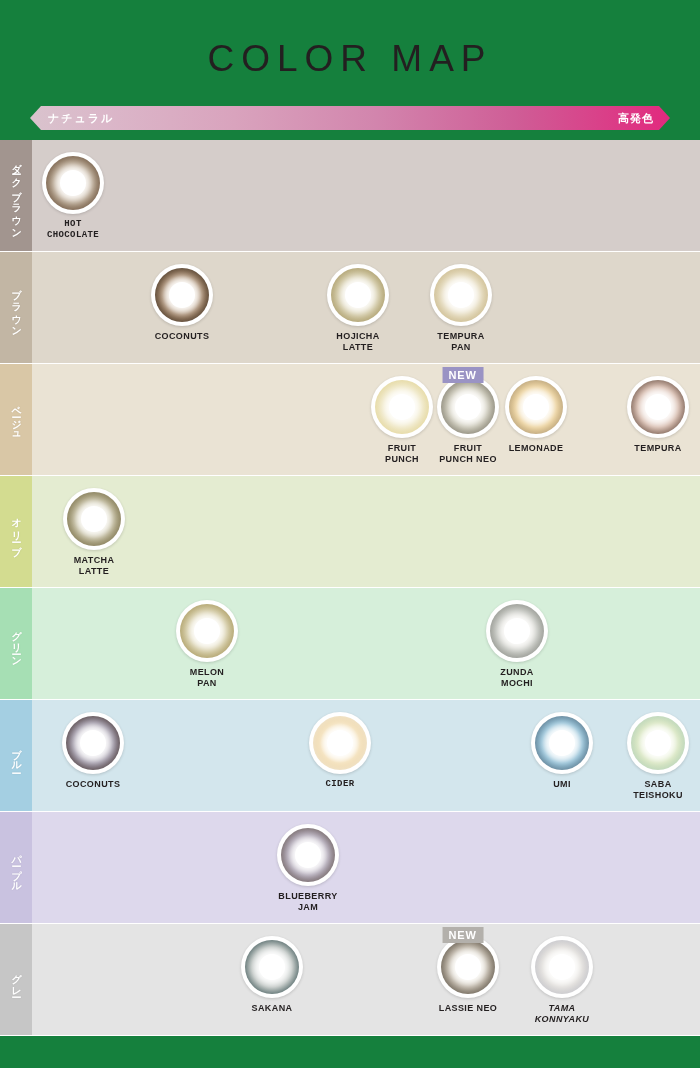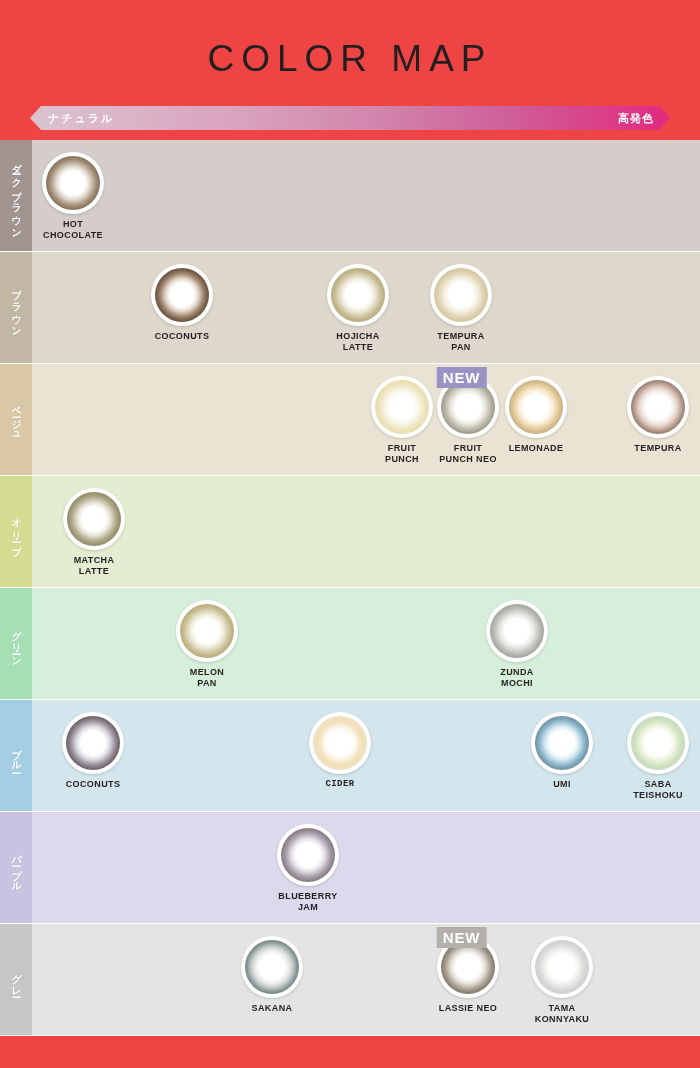--- a/index.html
+++ b/index.html
@@ -4,21 +4,21 @@
 <style>
   * { box-sizing: border-box; margin: 0; padding: 0; }
   html, body {
     width: 700px;
     height: 1068px;
     background: #ffffff;
     font-family: "Liberation Sans", sans-serif;
     overflow: hidden;
   }
 
-  .page { position: relative; width: 700px; height: 1068px; background: #ef4444; }
+  .page { position: relative; width: 700px; height: 1068px; background: #15803d; }
 
   
   .title {
     position: absolute;
     top: 38px; left: 0; width: 700px;
     text-align: center;
     font-size: 37px;
     letter-spacing: 7px;
     font-weight: 400;
     color: #231f20;
@@ -122,21 +122,21 @@
     line-height: 11px;
     letter-spacing: 0.4px;
     color: #231f20;
     white-space: pre-line;
   }
   .new-badge {
     position: absolute;
     top: -9px; left: 50%;
     transform: translateX(-62%);
     padding: 2px 7px 2px 6px;
-    font-size: 15px;
+    font-size: 11px;
     font-weight: bold;
     letter-spacing: 0.8px;
     color: #ffffff;
     z-index: 5;
   }
 </style>
 </head>
 <body>
 
 <div class="page">
@@ -148,21 +148,21 @@
     <div class="scale-label left">ナチュラル</div>
     <div class="scale-label right">高発色</div>
   </div>
 
   <div class="grid" id="grid">
       <div class="row">
         <div class="row-label" style="background: rgb(162, 149, 143);">
           <span>ダークブラウン</span>
         </div>
         <div class="row-field" style="background: rgb(213, 205, 202);">
-          <div class="lens-item" style="left: 41px;">
+          <div class="lens-item" style="left: 41px; font-family: Liberation Mono, monospace;">
             <div class="lens">
               <div class="iris" style="background: radial-gradient(circle, rgb(217, 198, 173) 0%, rgb(217, 198, 173) 26%, rgb(160, 138, 112) 52%, rgb(109, 88, 72) 88%, rgb(109, 88, 72) 100%);"></div>
               <div class="pupil"></div>
             </div>
             <div class="lens-name">HOT
 CHOCOLATE</div>
           </div>
         </div>
       </div>
       <div class="row">
@@ -335,21 +335,21 @@
             <div class="lens-name">SAKANA</div>
           </div>
           <div class="lens-item" style="left: 436px;">
             <div class="lens">
               <div class="iris" style="background: radial-gradient(circle, rgb(242, 236, 217) 0%, rgb(242, 236, 217) 26%, rgb(168, 157, 140) 52%, rgb(91, 85, 76) 88%, rgb(91, 85, 76) 100%);"></div>
               <div class="pupil"></div>
             </div>
             <div class="new-badge" style="background: rgb(179, 176, 171);">NEW</div>
             <div class="lens-name">LASSIE NEO</div>
           </div>
-          <div class="lens-item" style="left: 530px;">
+          <div class="lens-item" style="left: 530px; font-style: italic;">
             <div class="lens">
               <div class="iris" style="background: radial-gradient(circle, rgb(243, 241, 232) 0%, rgb(243, 241, 232) 26%, rgb(217, 214, 210) 52%, rgb(195, 197, 207) 88%, rgb(195, 197, 207) 100%);"></div>
               <div class="pupil"></div>
             </div>
             <div class="lens-name">TAMA
 KONNYAKU</div>
           </div>
         </div>
       </div>
     </div>

